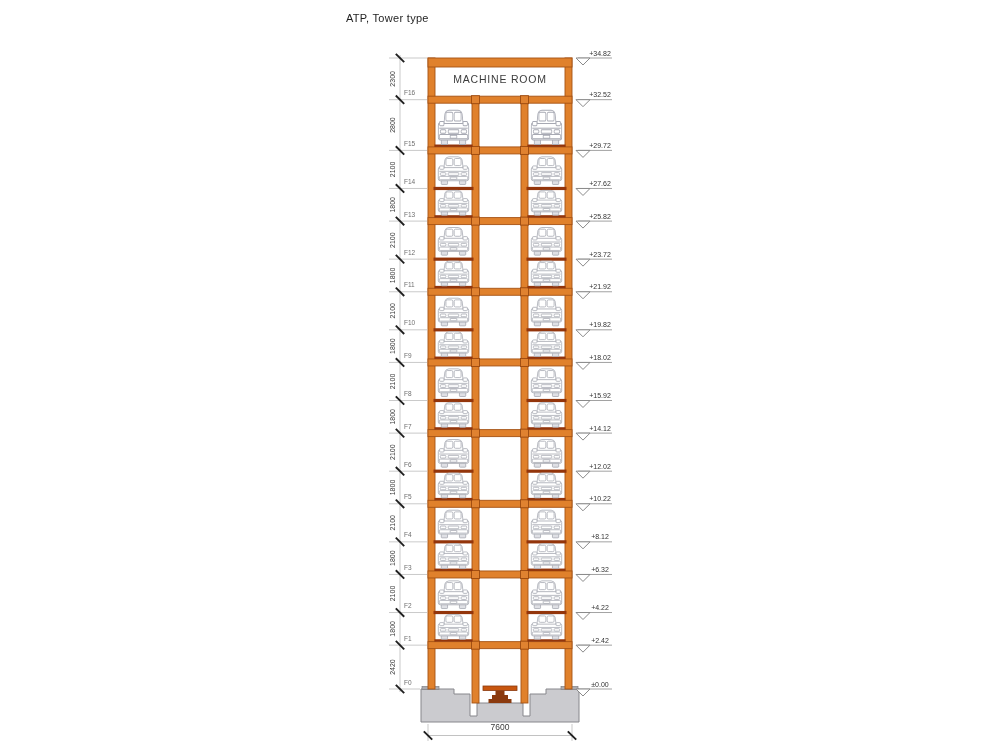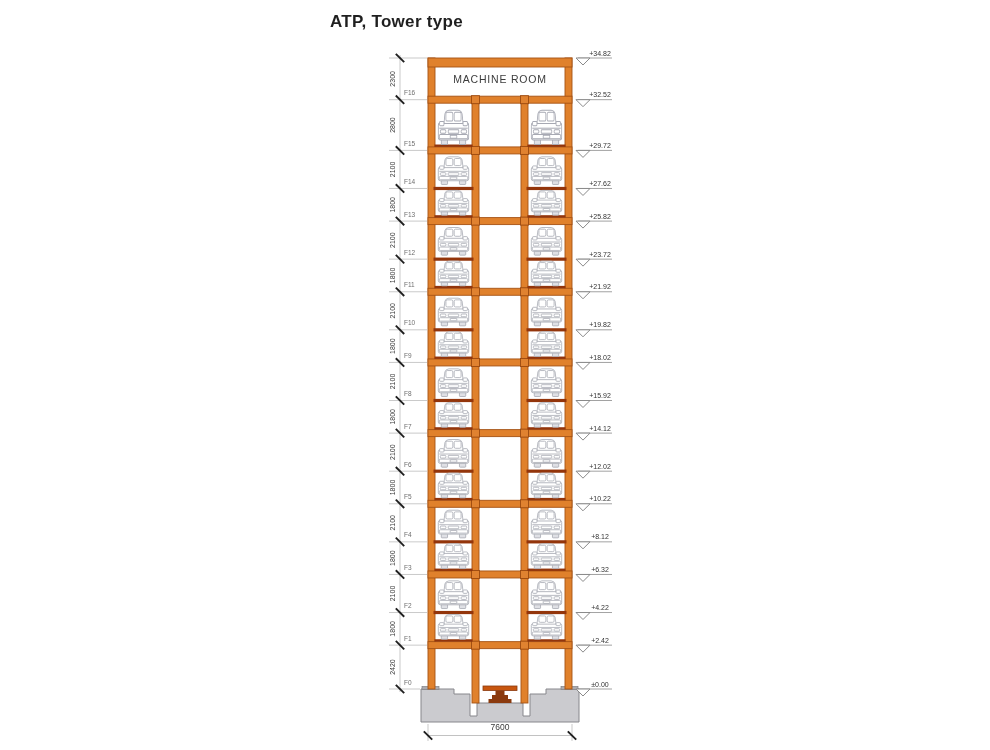--- a/index.html
+++ b/index.html
@@ -1,19 +1,19 @@
 <!DOCTYPE html>
 <html><head>
 <meta charset="utf-8">
 <style>
   html,body{margin:0;padding:0;background:#ffffff;}
   .canvas{position:relative;width:990px;height:750px;background:#ffffff;overflow:hidden;
           font-family:"Liberation Sans",sans-serif;}
-  .title{position:absolute;left:330px;top:12px;font-size:17px;letter-spacing:.3px;
-         color:#1f1f1f;font-weight:700;}
+  .title{position:absolute;left:346px;top:12px;font-size:11px;letter-spacing:.3px;
+         color:#1f1f1f;font-weight:400;}
   svg{position:absolute;left:0;top:0;}
   text{font-family:"Liberation Sans",sans-serif;}
 </style>
 </head>
 <body>
 
 <div class="canvas">
   <div class="title" style="color: rgb(31, 31, 31);">ATP, Tower type</div>
 
   <svg width="990" height="750" viewBox="0 0 990 750">

